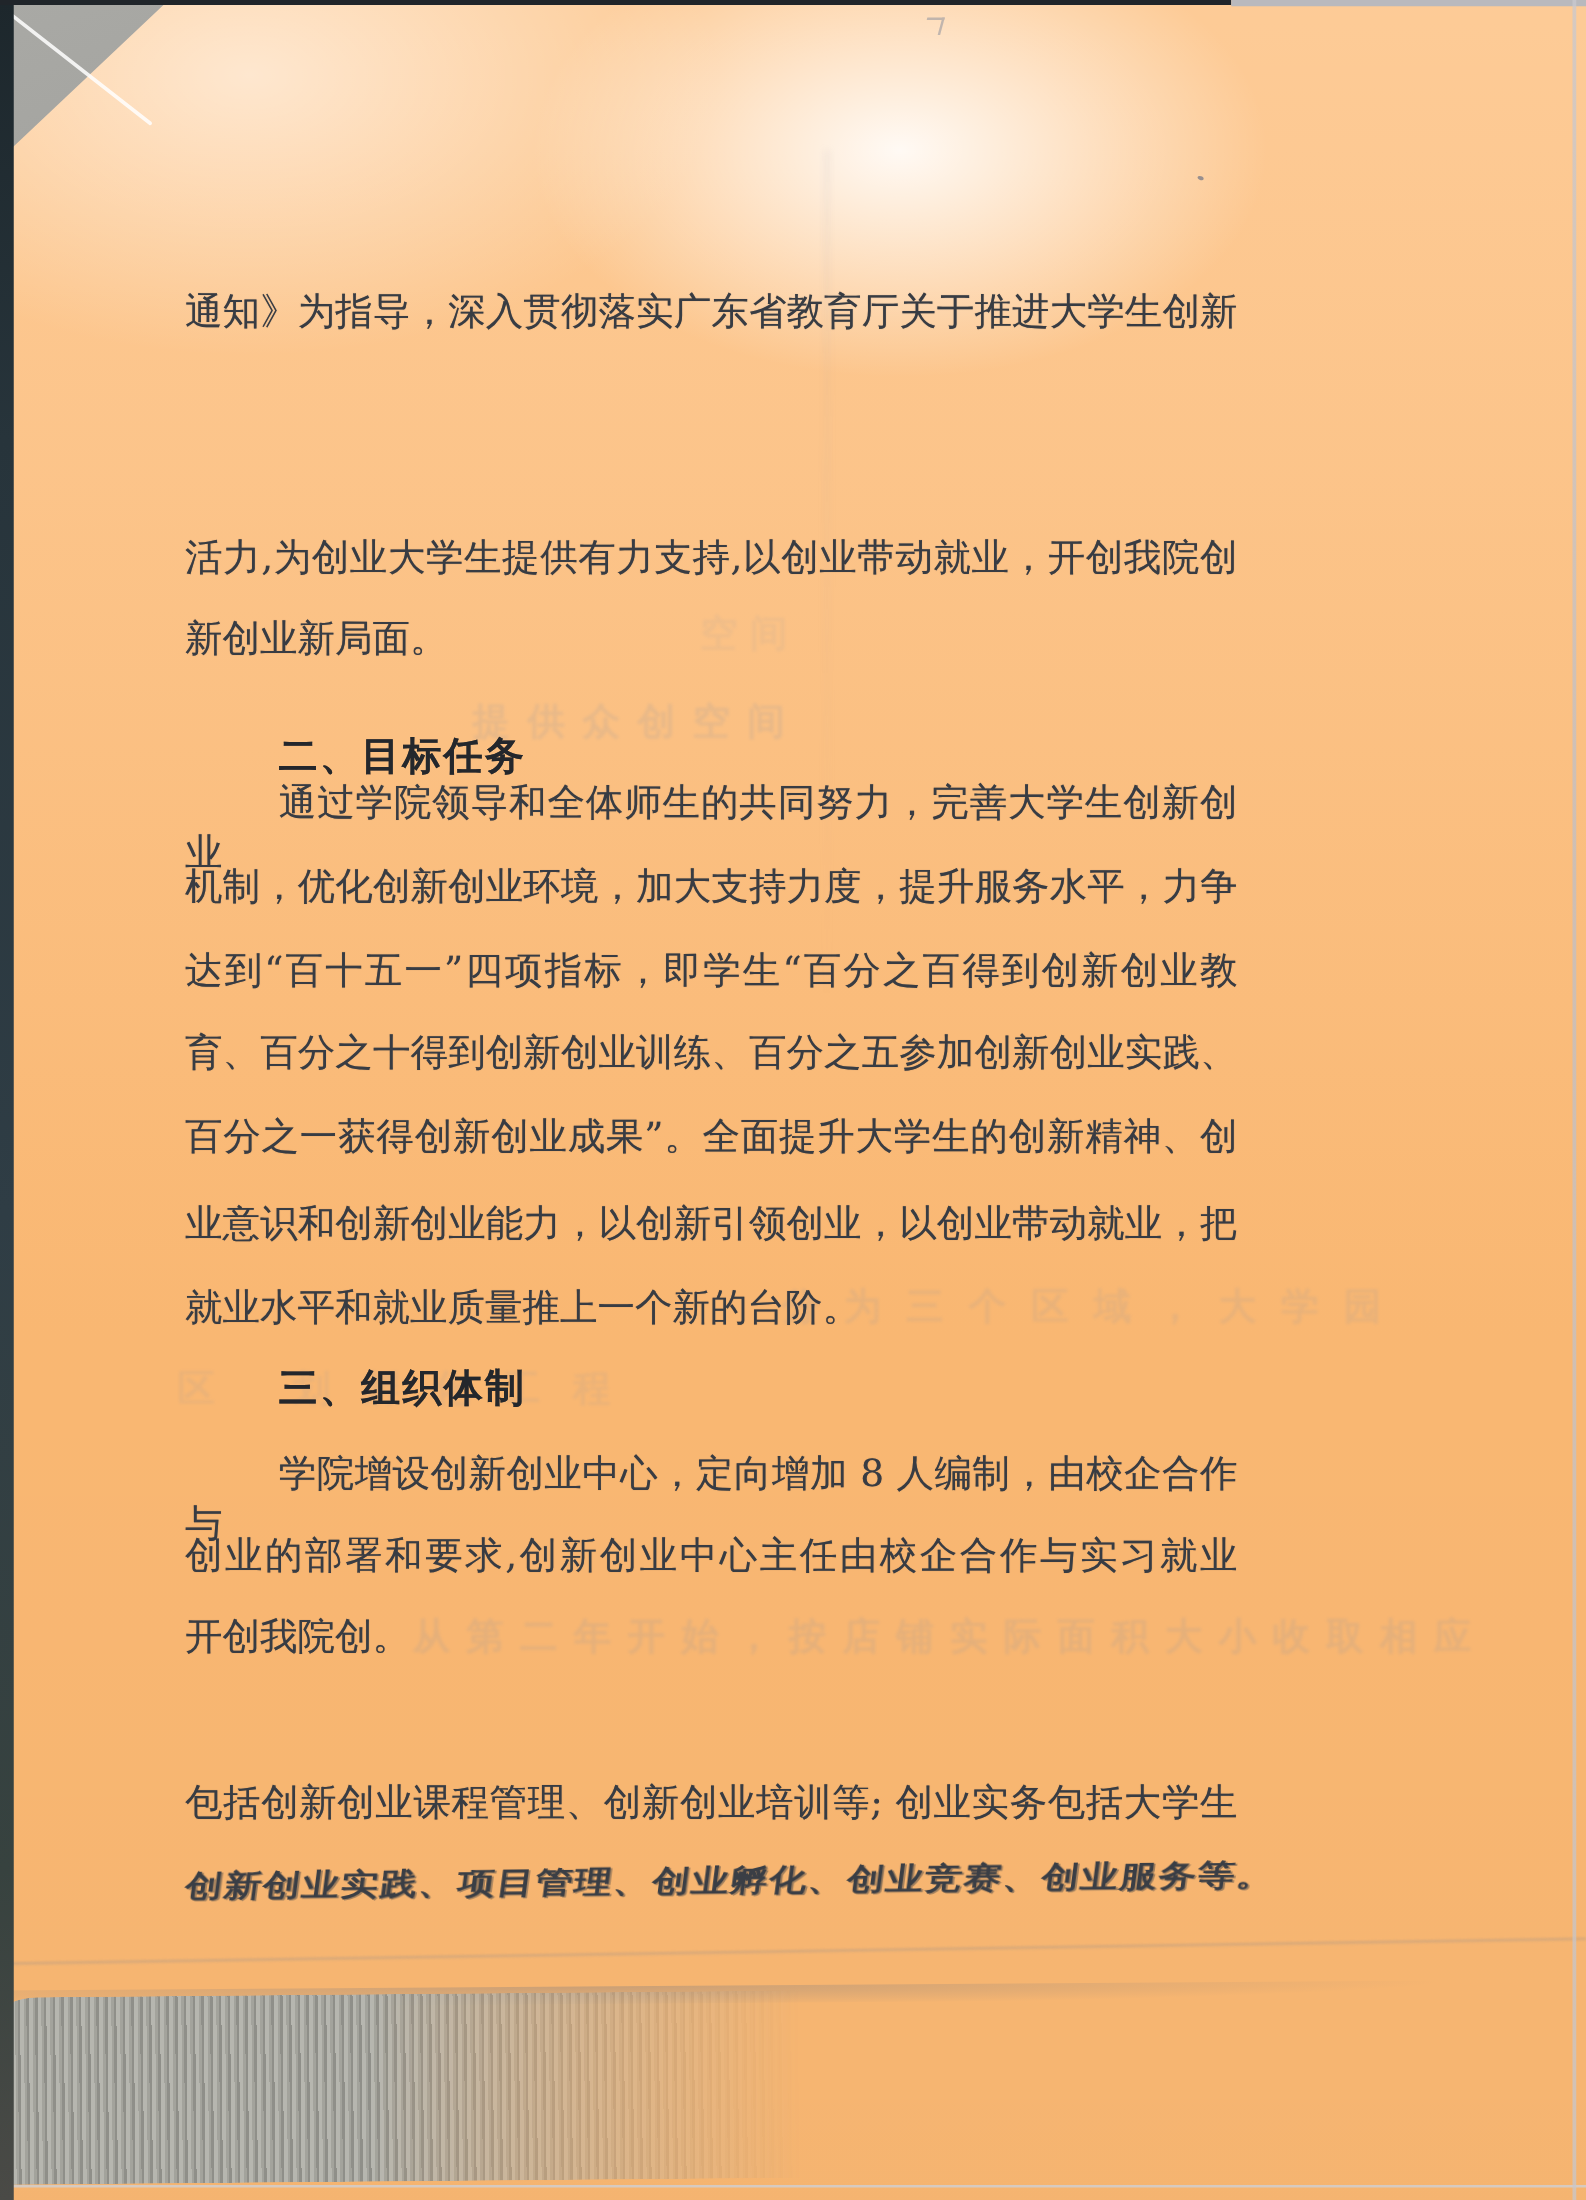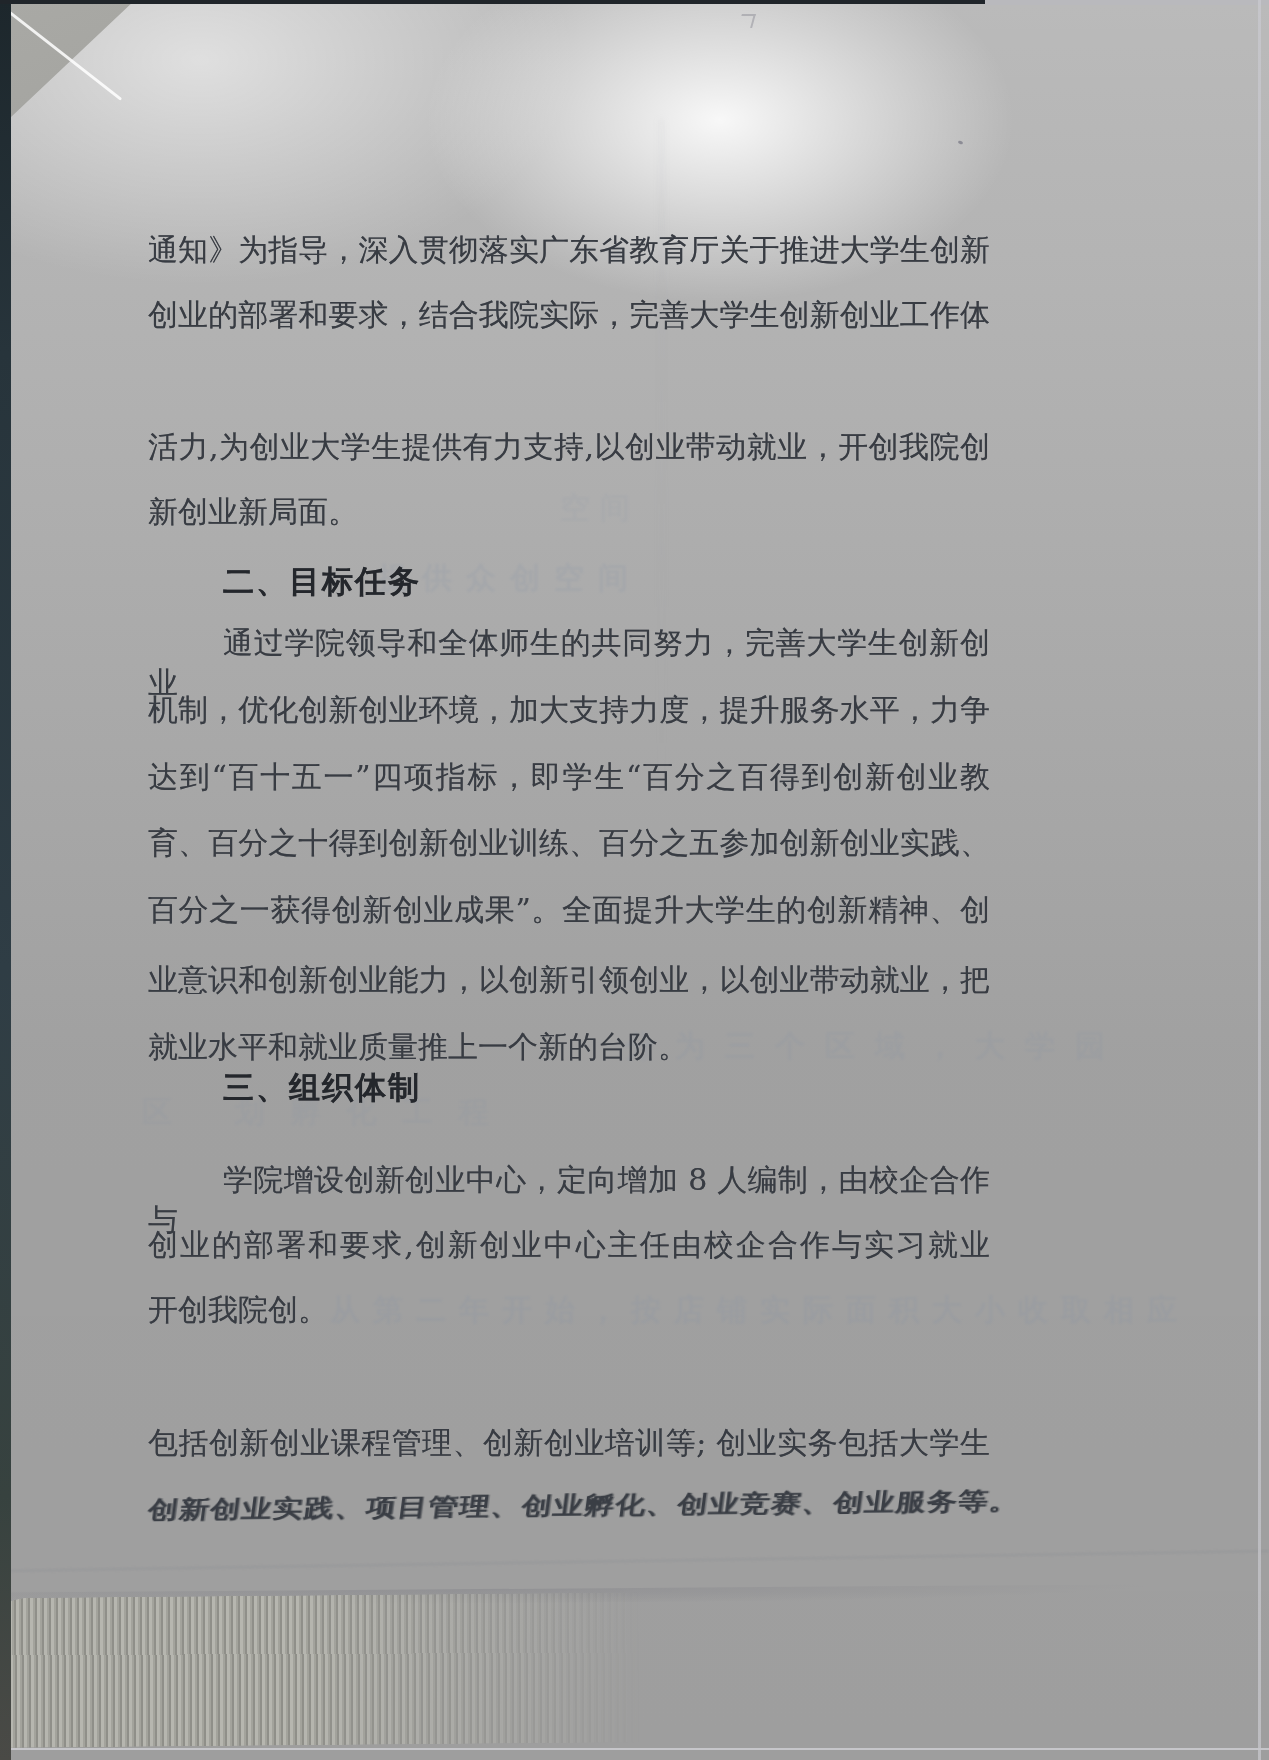--- a/index.html
+++ b/index.html
@@ -1,18 +1,18 @@
 <!DOCTYPE html>
 <html><head>
 <meta charset="utf-8">
 <style>
   html,body{margin:0;padding:0;background:#e8e8ea;}
   .scan{
     position:relative;width:1269px;height:1760px;overflow:hidden;
-    background:#a3a3a3;
+    background:#fdba74;
     font-family:"DejaVu Serif","Liberation Serif",serif;
   }
   
   .paper-shade{
     position:absolute;inset:0;pointer-events:none;
     background:
       radial-gradient(420px 260px at 720px 120px, rgba(255,255,255,.9), rgba(255,255,255,0) 70%),
       radial-gradient(500px 300px at 200px 60px, rgba(255,255,255,.55), rgba(255,255,255,0) 75%),
       linear-gradient(180deg, rgba(255,255,255,.25), rgba(0,0,0,.015) 60%, rgba(0,0,0,.03));
   }
@@ -69,20 +69,21 @@
     font-size:30px;line-height:40px;white-space:nowrap;
     text-shadow:0 0 .6px rgba(56,60,67,.6);
   }
   .justify{white-space:normal;text-align:justify;text-align-last:justify;text-justify:inter-character;}
   .indent{text-indent:75px;}
   .heading{
     position:absolute;left:223px;height:42px;font-size:31px;line-height:42px;
     font-family:"DejaVu Sans","Liberation Sans",sans-serif;
     font-weight:bold;color:#24272c;letter-spacing:2px;white-space:nowrap;
     text-shadow:0 0 .5px rgba(36,39,44,.7);
+    margin-top:24px;
   }
   .distorted{
     width:872px;font-weight:600;letter-spacing:1px;color:#3a3e45;
     transform:rotate(-0.6deg) skewX(-8deg) scaleY(0.82);transform-origin:left center;
     filter:blur(.35px);
     text-shadow:1.5px .5px 0 rgba(58,62,69,.45);
   }
   .ghost{
     position:absolute;color:#7d8da6;opacity:.14;filter:blur(1.2px);
     font-size:30px;line-height:40px;white-space:nowrap;
@@ -102,21 +103,20 @@
   <div class="paper-shade"></div>
 
   <div class="ghost g0">空间</div>
   <div class="ghost g1">提供众创空间</div>
   <div class="ghost g2">分为三个区域，大学园</div>
   <div class="ghost g3">区 划孵化工程</div>
   <div class="ghost g4">从第二年开始，按店铺实际面积大小收取相应</div>
 
   <div class="text-layer">
     <div class="line justify" style="top:230px">通知》为指导，深入贯彻落实广东省教育厅关于推进大学生创新</div>
-    <div class="line justify" style="top:295px">创业的部署和要求，结合我院实际，完善大学生创新创业工作体</div>
     <div class="line justify" style="top:427px">活力,为创业大学生提供有力支持,以创业带动就业，开创我院创</div>
     <div class="line" style="top:492px">新创业新局面。</div>
     <div class="heading" style="top:560px">二、目标任务</div>
     <div class="line justify indent" style="top:623px">通过学院领导和全体师生的共同努力，完善大学生创新创业</div>
     <div class="line justify" style="top:690px">机制，优化创新创业环境，加大支持力度，提升服务水平，力争</div>
     <div class="line justify" style="top:757px">达到“百十五一”四项指标，即学生“百分之百得到创新创业教</div>
     <div class="line justify" style="top:823px">育、百分之十得到创新创业训练、百分之五参加创新创业实践、</div>
     <div class="line justify" style="top:890px">百分之一获得创新创业成果”。全面提升大学生的创新精神、创</div>
     <div class="line justify" style="top:960px">业意识和创新创业能力，以创新引领创业，以创业带动就业，把</div>
     <div class="line" style="top:1027px">就业水平和就业质量推上一个新的台阶。</div>

